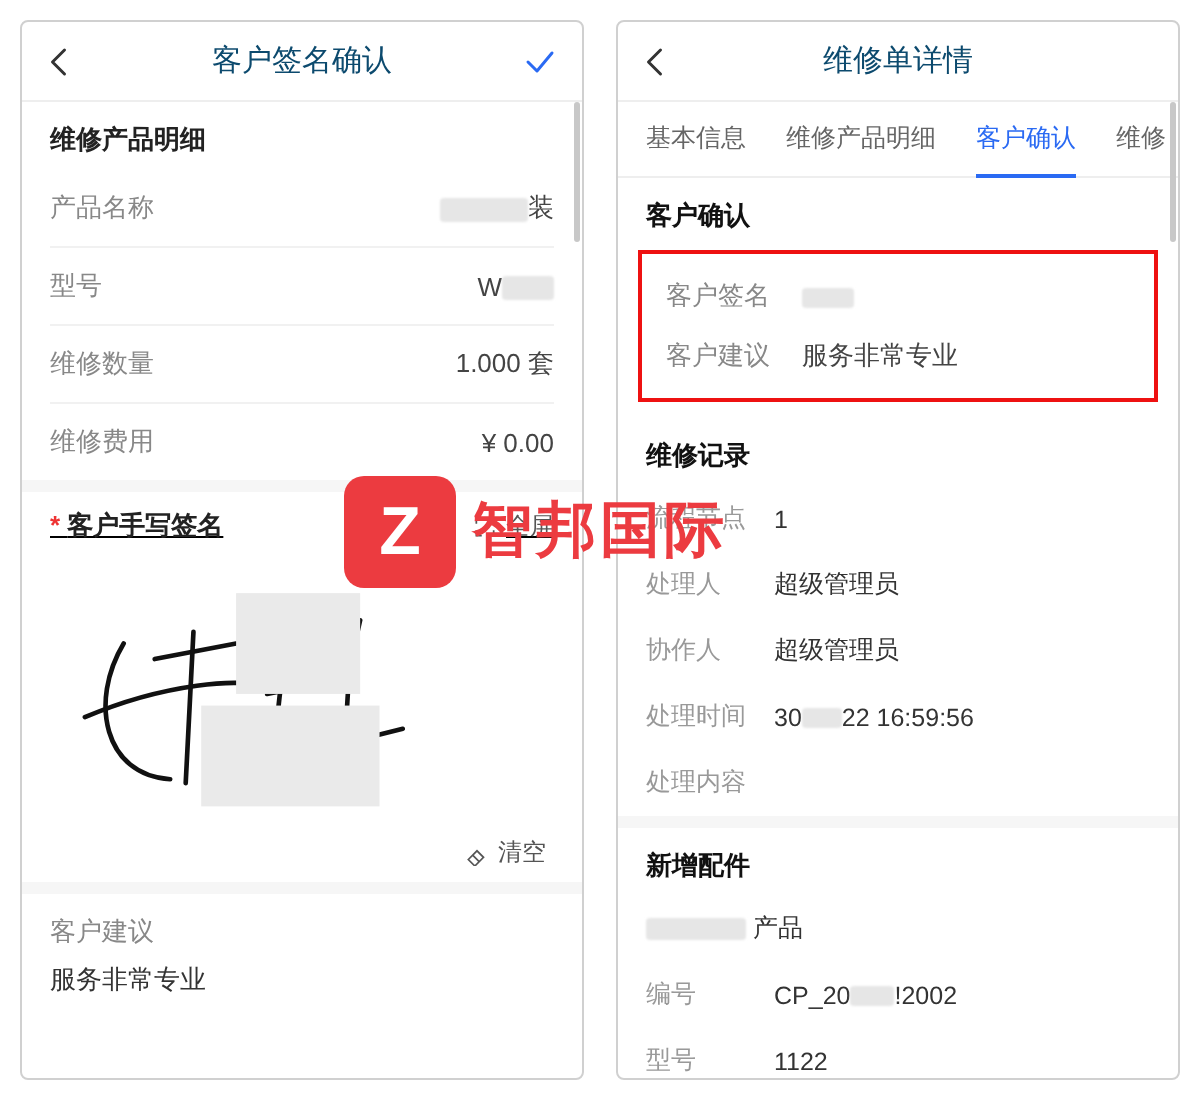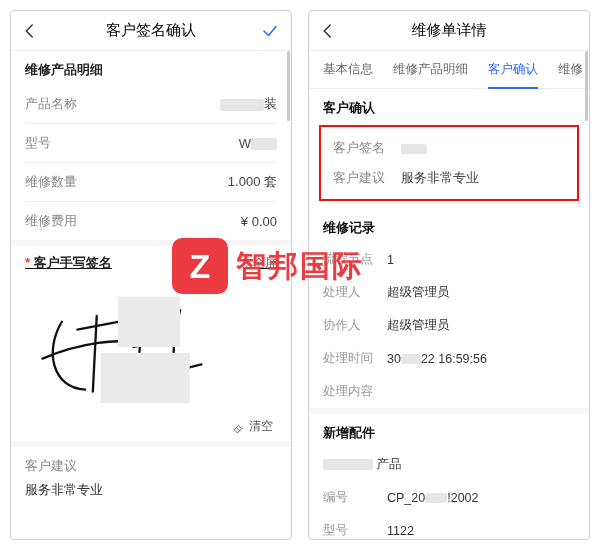--- a/index.html
+++ b/index.html
@@ -7,21 +7,21 @@
   .stage { position: relative; width: 600px; height: 551px; }
 
   .phone { position: absolute; top: 10px; width: 282px; height: 530px; border: 1px solid #d0d0d0; border-radius: 4px; background: #fff; overflow: hidden; }
   .phone-left { left: 10px; }
   .phone-right { left: 308px; }
 
   
   .phone::after { content:""; position:absolute; right:1px; top:40px; width:3px; height:70px; background:#c8c8c8; border-radius:2px; }
 
   
-  .hdr { height: 40px; display:flex; align-items:center; justify-content:center; position:relative; font-size:15px; color:#000000; border-bottom:1px solid #eee; }
+  .hdr { height: 40px; display:flex; align-items:center; justify-content:center; position:relative; font-size:15px; color:#0c4a6e; border-bottom:1px solid #eee; }
   .hdr .back { position:absolute; left:10px; top:0; bottom:0; display:flex; align-items:center; color:#333; }
   .hdr .ok { position:absolute; right:12px; top:0; bottom:0; display:flex; align-items:center; color:#2a6af3; }
   .hdr svg { width:18px; height:18px; stroke:currentColor; fill:none; stroke-width:2; stroke-linecap:round; stroke-linejoin:round; }
 
   .sec-title { font-size:13px; color:#222; font-weight:600; padding:10px 14px 6px; }
   .sec-title.star::before { content:"* "; color:#e33; }
 
   .row { display:flex; align-items:center; justify-content:space-between; padding:10px 14px; font-size:13px; }
   .row .lbl { color:#888; }
   .row .val { color:#444; }

